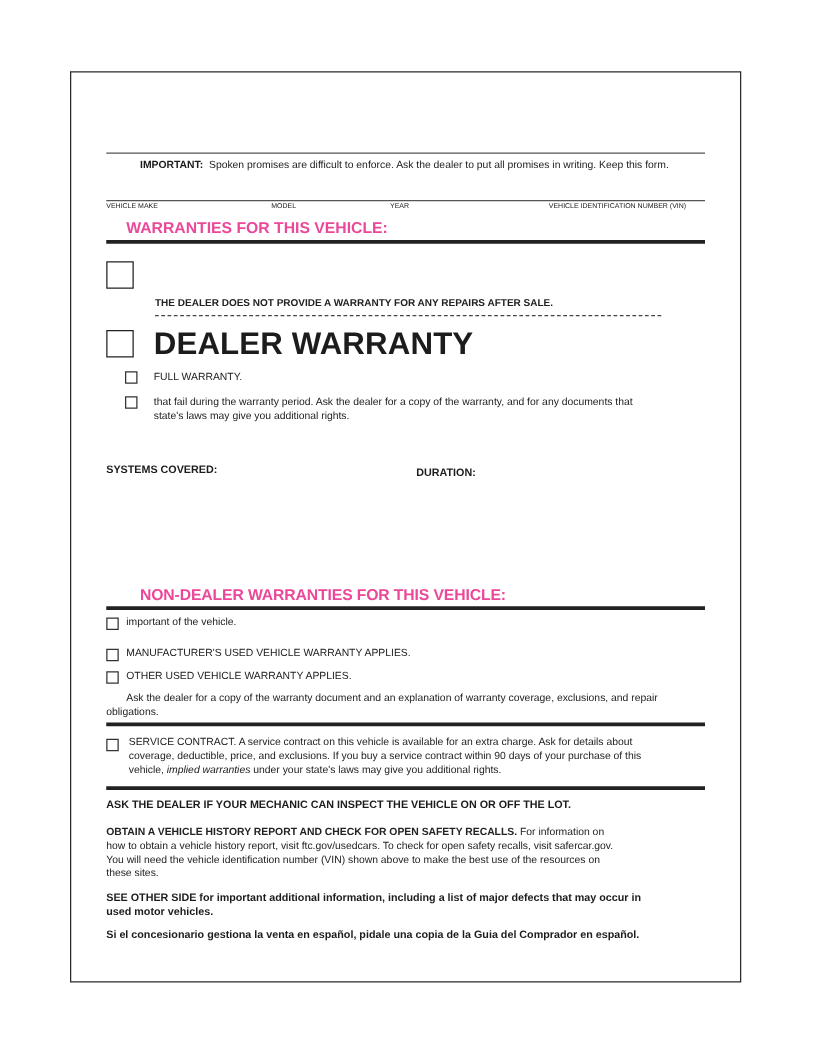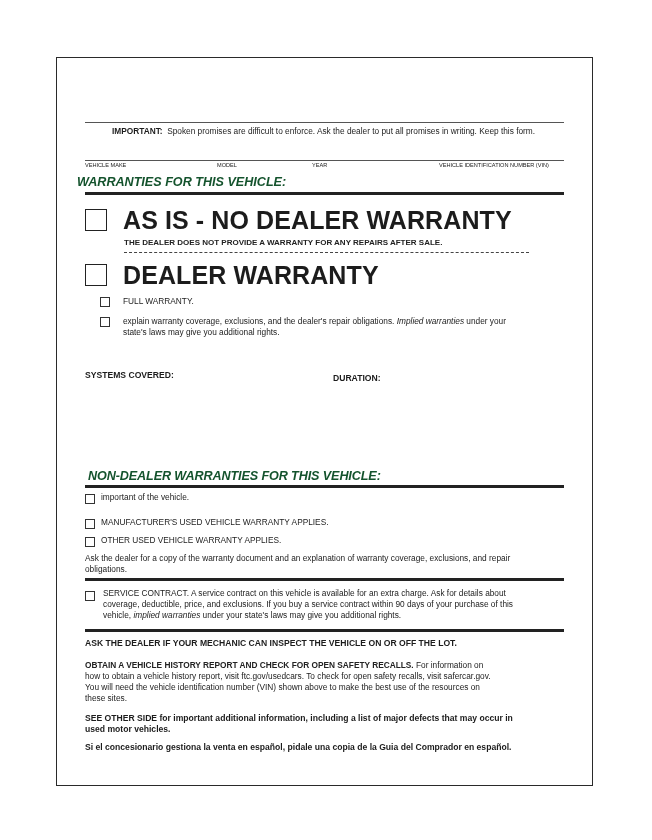--- a/index.html
+++ b/index.html
@@ -8,21 +8,21 @@
   .page { position: absolute; left: 56px; top: 57px; width: 537px; height: 729px;
           border: 1.5px solid #2a2a2a; box-sizing: border-box; }
   .abs { position: absolute; }
   .title { left: 0; right: 0; top: 22px; text-align: center; font-size: 27px; font-weight: bold;
            letter-spacing: 0.2px; color: #1a1a1a; }
   .hr-thin { left: 28px; right: 28px; height: 1px; background: #555; }
   .hr-thick { left: 28px; right: 28px; height: 2.5px; background: #222; }
   .important { left: 28px; top: 68px; font-size: 8.3px; white-space: nowrap; margin-left: 27px; }
   .important b { font-weight: bold; }
   .field-lbl { top: 104px; font-size: 5.6px; white-space: nowrap; color: #222; }
-  .h2 { left: 20px; font-size: 12.6px; font-weight: bold; color: #14532d; white-space: nowrap; font-style: italic; }
+  .h2 { left: 44px; font-size: 12.6px; font-weight: bold; color: #ec4899; white-space: nowrap; }
   .big-check { width: 22px; height: 22px; border: 1.3px solid #222; box-sizing: border-box; }
   .small-check { width: 10px; height: 10px; border: 1.1px solid #333; box-sizing: border-box; }
   .big-head { font-size: 25px; font-weight: bold; color: #1c1c1c; white-space: nowrap; letter-spacing: 0.1px; }
   .sub { font-size: 8px; white-space: nowrap; color: #222; }
   .dashed { height: 0; border-top: 1.2px dashed #444; }
   .body8 { font-size: 8.3px; line-height: 11.1px; color: #222; }
   .bold8 { font-size: 8.6px; font-weight: bold; color: #1c1c1c; white-space: nowrap; }
   .blank { display: inline-block; width: 21px; border-bottom: 1px solid #222; height: 8px; vertical-align: baseline; }
   i { font-style: italic; }
 </style>
@@ -40,35 +40,32 @@
   <div class="abs hr-thin" style="top:102px;"></div>
   <div class="abs field-lbl" style="left:28px;">VEHICLE MAKE</div>
   <div class="abs field-lbl" style="left:160px;">MODEL</div>
   <div class="abs field-lbl" style="left:255px;">YEAR</div>
   <div class="abs field-lbl" style="left:382px;">VEHICLE IDENTIFICATION NUMBER (VIN)</div>
 
   <div class="abs h2" style="top:117px;">WARRANTIES FOR THIS VEHICLE:</div>
   <div class="abs hr-thick" style="top:134px;"></div>
 
   <div class="abs big-check" style="left:28px; top:151px;"></div>
-  <div class="abs big-head" style="left:66px; top:148px;">AS IS - NO DEALER WARRANTY</div>
   <div class="abs sub" style="left:67px; top:180px;font-weight:bold;">THE DEALER DOES NOT PROVIDE A WARRANTY FOR ANY REPAIRS AFTER SALE.</div>
   <div class="abs dashed" style="left:67px; width:405px; top:194px;"></div>
 
   <div class="abs big-check" style="left:28px; top:206px;"></div>
   <div class="abs big-head" style="left:66px; top:203px;">DEALER WARRANTY</div>
 
   <div class="abs small-check" style="left:43px; top:239px;"></div>
   <div class="abs body8" style="left:66px; top:238px; white-space:nowrap;">FULL WARRANTY.</div>
 
   <div class="abs small-check" style="left:43px; top:259px;"></div>
   <div class="abs body8" style="left:66px; top:258px; width:460px;">
-    <div style="white-space:nowrap;">
-      <span>explain warranty coverage, exclusions, and the dealer's repair obligations.  </span><i>Implied warranties</i><span> under your</span>
-    </div>
+    <div style="white-space:nowrap;">that fail during the warranty period.  Ask the dealer for a copy of the warranty, and for any documents that</div>
     <div style="white-space:nowrap;">state's laws may give you additional rights.</div>
   </div>
 
   <div class="abs bold8" style="left:28px; top:312px;">SYSTEMS COVERED:</div>
   <div class="abs bold8" style="left:276px; top:315px;">DURATION:</div>
   <div class="abs" style="left:28px; top:330px; width:240px; height:80px;"></div>
   <div class="abs" style="left:276px; top:330px; width:230px; height:80px;"></div>
 
   <div class="abs h2" style="top:411px; letter-spacing:-0.1px;margin-left:11px;">NON-DEALER WARRANTIES FOR THIS VEHICLE:</div>
   <div class="abs hr-thick" style="top:427px;"></div>
@@ -78,21 +75,21 @@
     <div style="white-space:nowrap;">important of the vehicle.</div>
   </div>
 
   <div class="abs small-check" style="left:28px; top:461px;"></div>
   <div class="abs body8" style="left:44px; top:459px; white-space:nowrap;">MANUFACTURER'S USED VEHICLE WARRANTY APPLIES.</div>
 
   <div class="abs small-check" style="left:28px; top:479px;"></div>
   <div class="abs body8" style="left:44px; top:477px; white-space:nowrap;">OTHER USED VEHICLE WARRANTY APPLIES.</div>
 
   <div class="abs body8" style="left:28px; top:495px; width:490px;">
-    <div style="white-space:nowrap;">Ask the dealer for a copy of the warranty document and an explanation of warranty coverage, exclusions, and repair</div>
+    <div style="white-space:nowrap;margin-left:16px;">Ask the dealer for a copy of the warranty document and an explanation of warranty coverage, exclusions, and repair</div>
     <div style="white-space:nowrap;">obligations.</div>
   </div>
   <div class="abs hr-thick" style="top:520px;"></div>
 
   <div class="abs small-check" style="left:28px; top:533px;"></div>
   <div class="abs body8" style="left:46px; top:530px; width:470px;">
     <div style="white-space:nowrap;">SERVICE CONTRACT.  A service contract on this vehicle is available for an extra charge.  Ask for details about</div>
     <div style="white-space:nowrap;">coverage, deductible, price, and exclusions.  If you buy a service contract within 90 days of your purchase of this</div>
     <div style="white-space:nowrap;">
       <span>vehicle, </span><i>implied warranties</i><span> under your state's laws may give you additional rights.</span>

